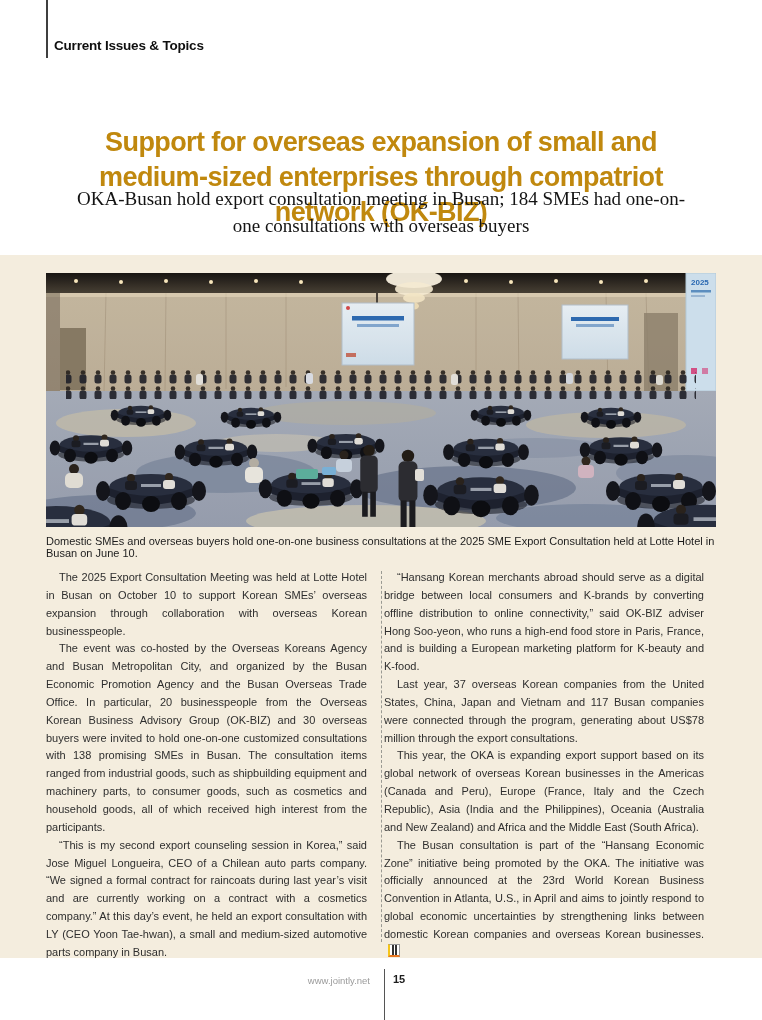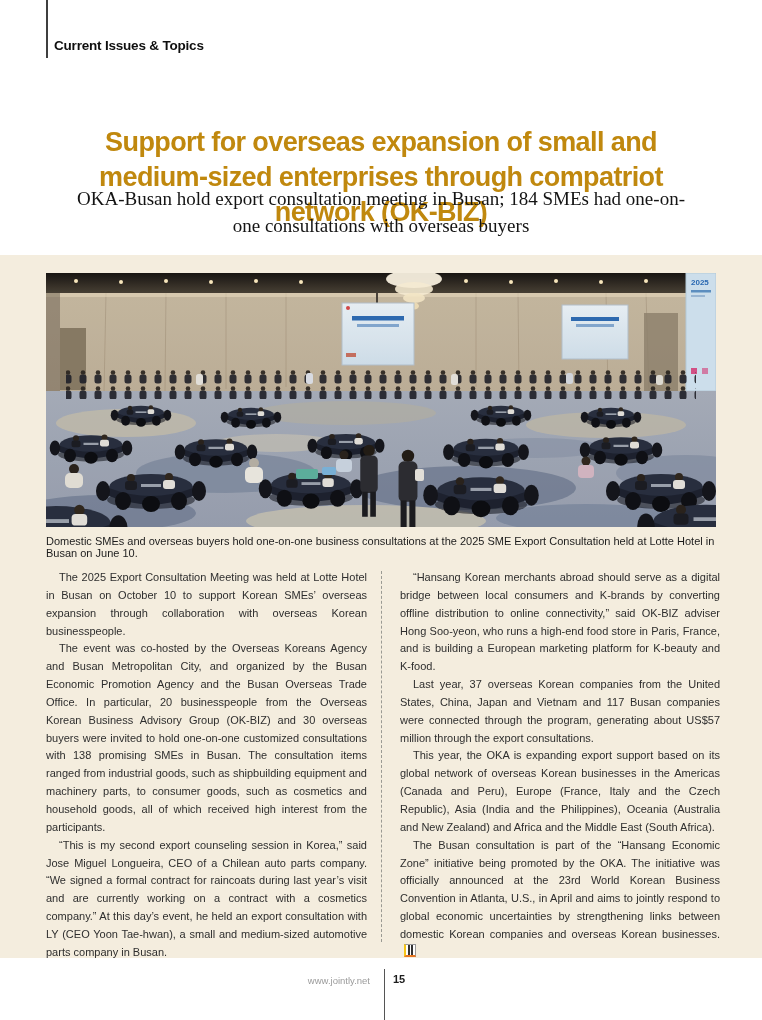--- a/index.html
+++ b/index.html
@@ -19,21 +19,21 @@
   
   .band{position:absolute;left:0;top:255px;width:762px;height:703px;background:#f4edde;}
 
   
   .photo{position:absolute;left:46px;top:273px;width:670px;height:254px;overflow:hidden;background:#fdba74;}
   .caption{position:absolute;left:46px;top:535px;width:670px;font-size:11px;color:#1c1c1c;}
 
   
   .col{position:absolute;top:569px;}
   .col-left{left:46px;width:321px;}
-  .col-right{left:400px;width:320px;}
+  .col-right{left:384px;width:320px;}
   .col-divider{position:absolute;left:381px;top:571px;height:371px;width:0;border-left:1px dashed #9a9a93;}
   p.par{margin:0;font-size:11px;line-height:17.85px;text-align:justify;color:#2e2e2e;text-indent:13px;}
 
   
   .endmark{display:inline-block;width:9px;height:10px;margin-left:4px;vertical-align:-1px;
            background:linear-gradient(90deg,#ffffff 0 2px,#333333 2px 3.5px,#ffffff 3.5px 5px,#333333 5px 6.5px,#ffffff 6.5px 100%);
            border-top:1px solid #9a9a9a;border-right:1px solid #9a9a9a;
            border-left:2px solid #f5c518;border-bottom:2px solid #e87722;}
 
   
@@ -231,21 +231,21 @@
   <div class="caption">Domestic SMEs and overseas buyers hold one-on-one business consultations at the 2025 SME Export Consultation held at Lotte Hotel in Busan on June 10.</div>
 
   <div class="col col-left">
     <p class="par">The 2025 Export Consultation Meeting was held at Lotte Hotel in Busan on October 10 to support Korean SMEs’ overseas expansion through collaboration with overseas Korean businesspeople.</p>
     <p class="par">The event was co-hosted by the Overseas Koreans Agency and Busan Metropolitan City, and organized by the Busan Economic Promotion Agency and the Busan Overseas Trade Office. In particular, 20 businesspeople from the Overseas Korean Business Advisory Group (OK-BIZ) and 30 overseas buyers were invited to hold one-on-one customized consultations with 138 promising SMEs in Busan. The consultation items ranged from industrial goods, such as shipbuilding equipment and machinery parts, to consumer goods, such as cosmetics and household goods, all of which received high interest from the participants.</p>
     <p class="par">“This is my second export counseling session in Korea,” said Jose Miguel Longueira, CEO of a Chilean auto parts company. “We signed a formal contract for raincoats during last year’s visit and are currently working on a contract with a cosmetics company.” At this day’s event, he held an export consultation with LY (CEO Yoon Tae-hwan), a small and medium-sized automotive parts company in Busan.</p>
   </div>
   <div class="col-divider"></div>
   <div class="col col-right">
     <p class="par">“Hansang Korean merchants abroad should serve as a digital bridge between local consumers and K-brands by converting offline distribution to online connectivity,” said OK-BIZ adviser Hong Soo-yeon, who runs a high-end food store in Paris, France, and is building a European marketing platform for K-beauty and K-food.</p>
-    <p class="par">Last year, 37 overseas Korean companies from the United States, China, Japan and Vietnam and 117 Busan companies were connected through the program, generating about US$57 million through the export consultations.</p>
+    <p class="par">Last year, 37 overseas Korean companies from the United States, China, Japan and Vietnam and 117 Busan companies were connected through the program, generating about US$78 million through the export consultations.</p>
     <p class="par">This year, the OKA is expanding export support based on its global network of overseas Korean businesses in the Americas (Canada and Peru), Europe (France, Italy and the Czech Republic), Asia (India and the Philippines), Oceania (Australia and New Zealand) and Africa and the Middle East (South Africa).</p>
     <p class="par"><span>The Busan consultation is part of the “Hansang Economic Zone” initiative being promoted by the OKA. The initiative was officially announced at the 23rd World Korean Business Convention in Atlanta, U.S., in April and aims to jointly respond to global economic uncertainties by strengthening links between domestic Korean companies and overseas Korean businesses.</span><span class="endmark"></span></p>
   </div>
 
   <div class="footer-site">www.jointly.net</div>
   <div class="footer-line"></div>
   <div class="footer-page">15</div>
 
 </div>
 

